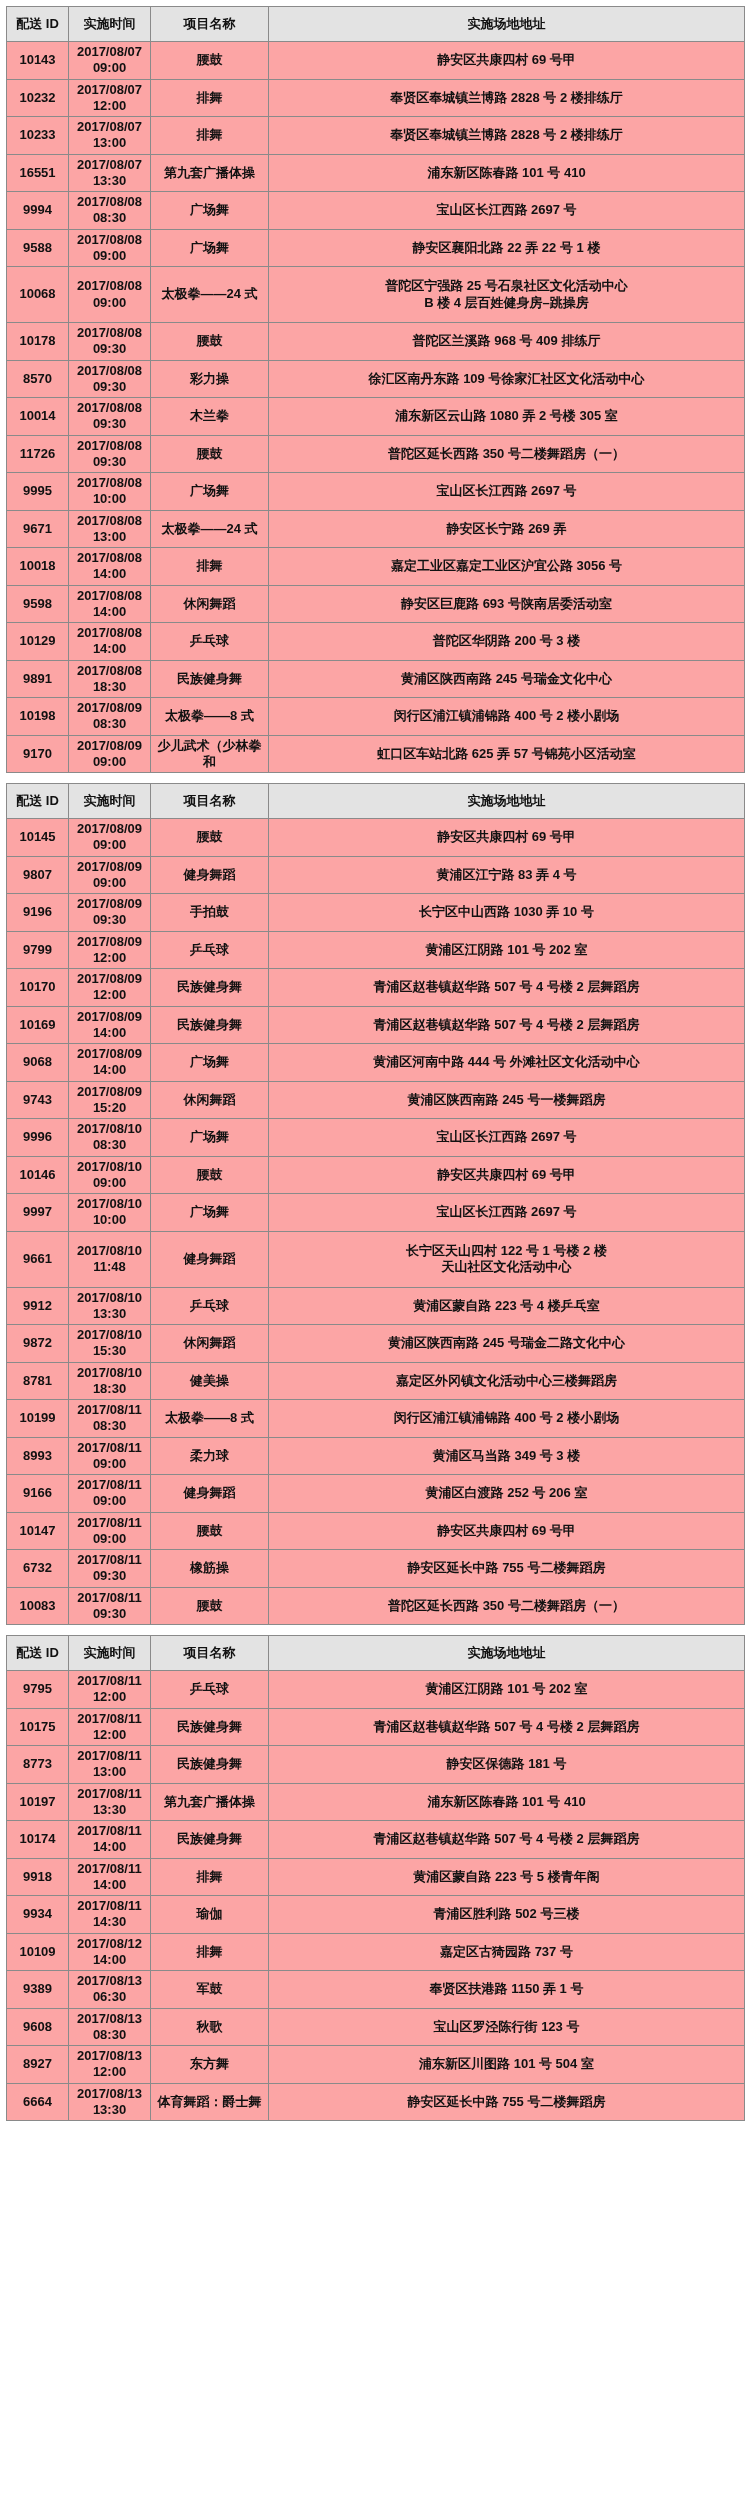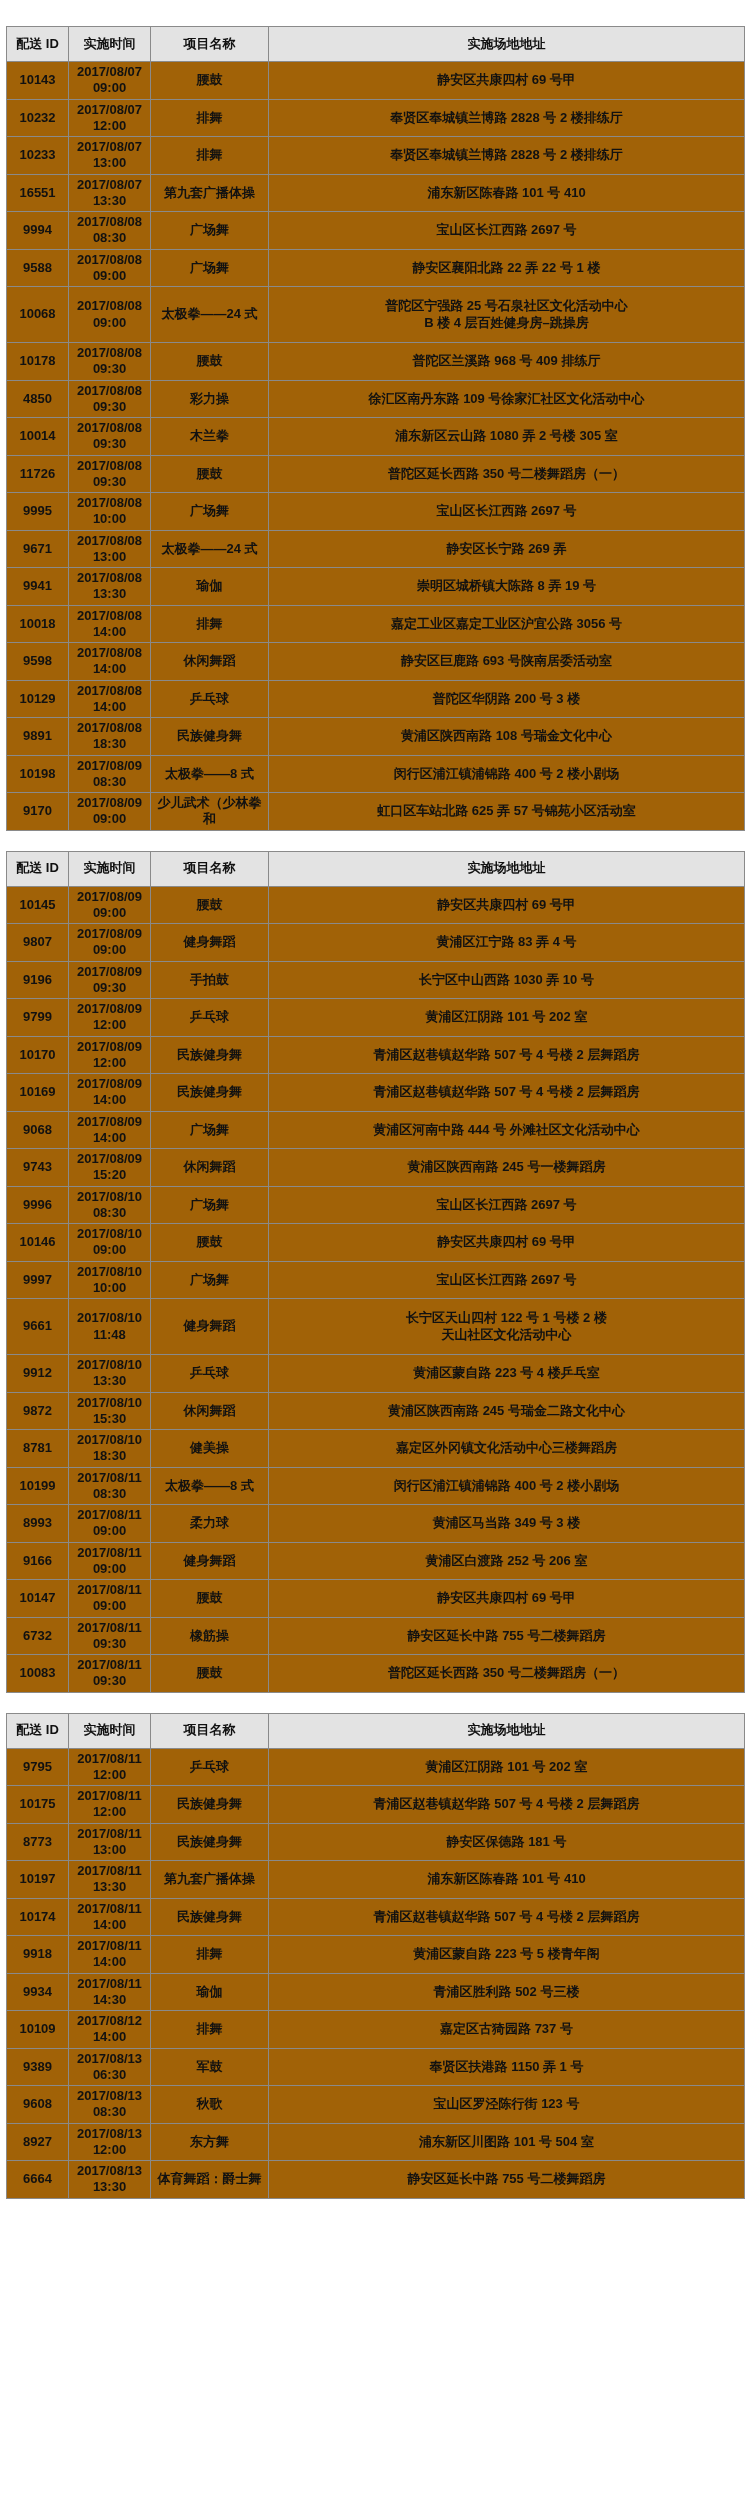--- a/index.html
+++ b/index.html
@@ -15,22 +15,21 @@
   .page {
     width: 750px;
     box-sizing: border-box;
     padding: 6px 6px 8px 6px;
   }
   table.sched {
     border-collapse: collapse;
     width: 738px;
     table-layout: fixed;
     margin-bottom: 10px;
-    background: #a16207;
-    margin-top: 20px;
+    background: #fca5a5;
   }
   table.sched td, table.sched th {
     border: 1px solid #8a8a8a;
     padding: 2px 2px;
     text-align: center;
     vertical-align: middle;
     font-size: 13px;
     line-height: 1.25;
     color: #111;
   }
@@ -138,21 +137,21 @@
 B 楼 4 层百姓健身房–跳操房</td>
           </tr>
           <tr>
             <td class="id-cell">10178</td>
             <td class="time-cell">2017/08/08
 09:30</td>
             <td class="name-cell">腰鼓</td>
             <td class="addr-cell">普陀区兰溪路 968 号 409 排练厅</td>
           </tr>
           <tr>
-            <td class="id-cell">4850</td>
+            <td class="id-cell">8570</td>
             <td class="time-cell">2017/08/08
 09:30</td>
             <td class="name-cell">彩力操</td>
             <td class="addr-cell">徐汇区南丹东路 109 号徐家汇社区文化活动中心</td>
           </tr>
           <tr>
             <td class="id-cell">10014</td>
             <td class="time-cell">2017/08/08
 09:30</td>
             <td class="name-cell">木兰拳</td>
@@ -173,27 +172,20 @@
             <td class="addr-cell">宝山区长江西路 2697 号</td>
           </tr>
           <tr>
             <td class="id-cell">9671</td>
             <td class="time-cell">2017/08/08
 13:00</td>
             <td class="name-cell">太极拳——24 式</td>
             <td class="addr-cell">静安区长宁路 269 弄</td>
           </tr>
           <tr>
-            <td class="id-cell">9941</td>
-            <td class="time-cell">2017/08/08
-13:30</td>
-            <td class="name-cell">瑜伽</td>
-            <td class="addr-cell">崇明区城桥镇大陈路 8 弄 19 号</td>
-          </tr>
-          <tr>
             <td class="id-cell">10018</td>
             <td class="time-cell">2017/08/08
 14:00</td>
             <td class="name-cell">排舞</td>
             <td class="addr-cell">嘉定工业区嘉定工业区沪宜公路 3056 号</td>
           </tr>
           <tr>
             <td class="id-cell">9598</td>
             <td class="time-cell">2017/08/08
 14:00</td>
@@ -205,21 +197,21 @@
             <td class="time-cell">2017/08/08
 14:00</td>
             <td class="name-cell">乒乓球</td>
             <td class="addr-cell">普陀区华阴路 200 号 3 楼</td>
           </tr>
           <tr>
             <td class="id-cell">9891</td>
             <td class="time-cell">2017/08/08
 18:30</td>
             <td class="name-cell">民族健身舞</td>
-            <td class="addr-cell">黄浦区陕西南路 108 号瑞金文化中心</td>
+            <td class="addr-cell">黄浦区陕西南路 245 号瑞金文化中心</td>
           </tr>
           <tr>
             <td class="id-cell">10198</td>
             <td class="time-cell">2017/08/09
 08:30</td>
             <td class="name-cell">太极拳——8 式</td>
             <td class="addr-cell">闵行区浦江镇浦锦路 400 号 2 楼小剧场</td>
           </tr>
           <tr>
             <td class="id-cell">9170</td>

